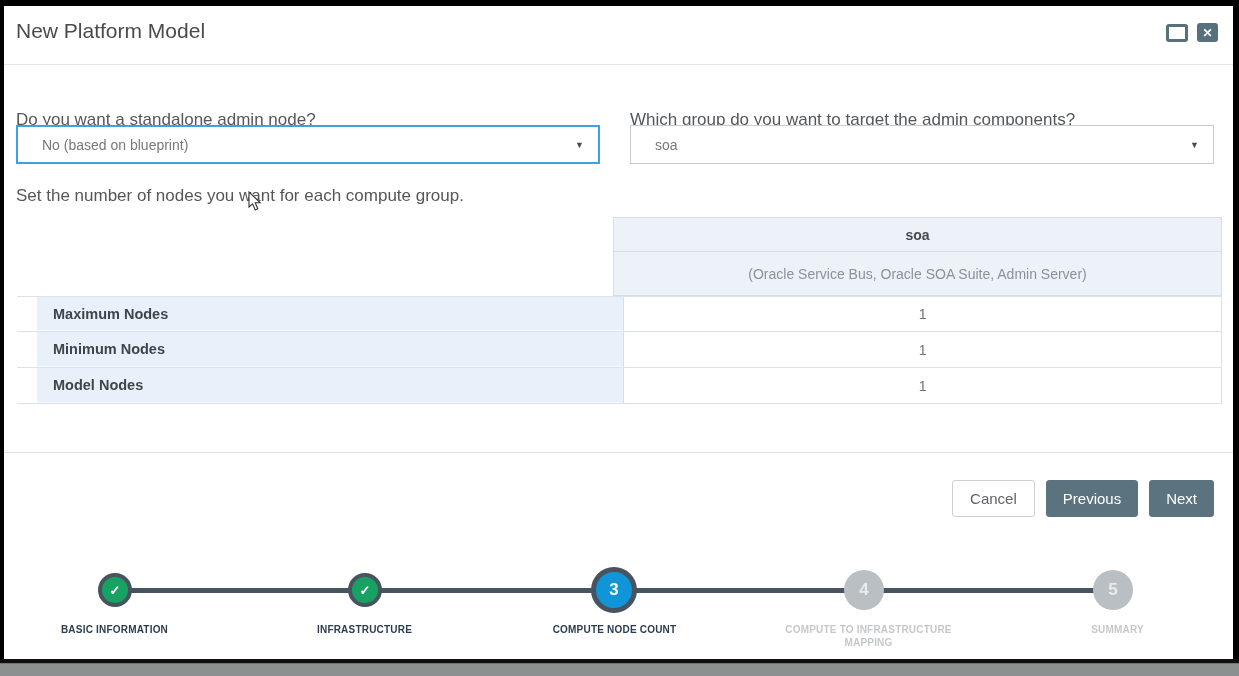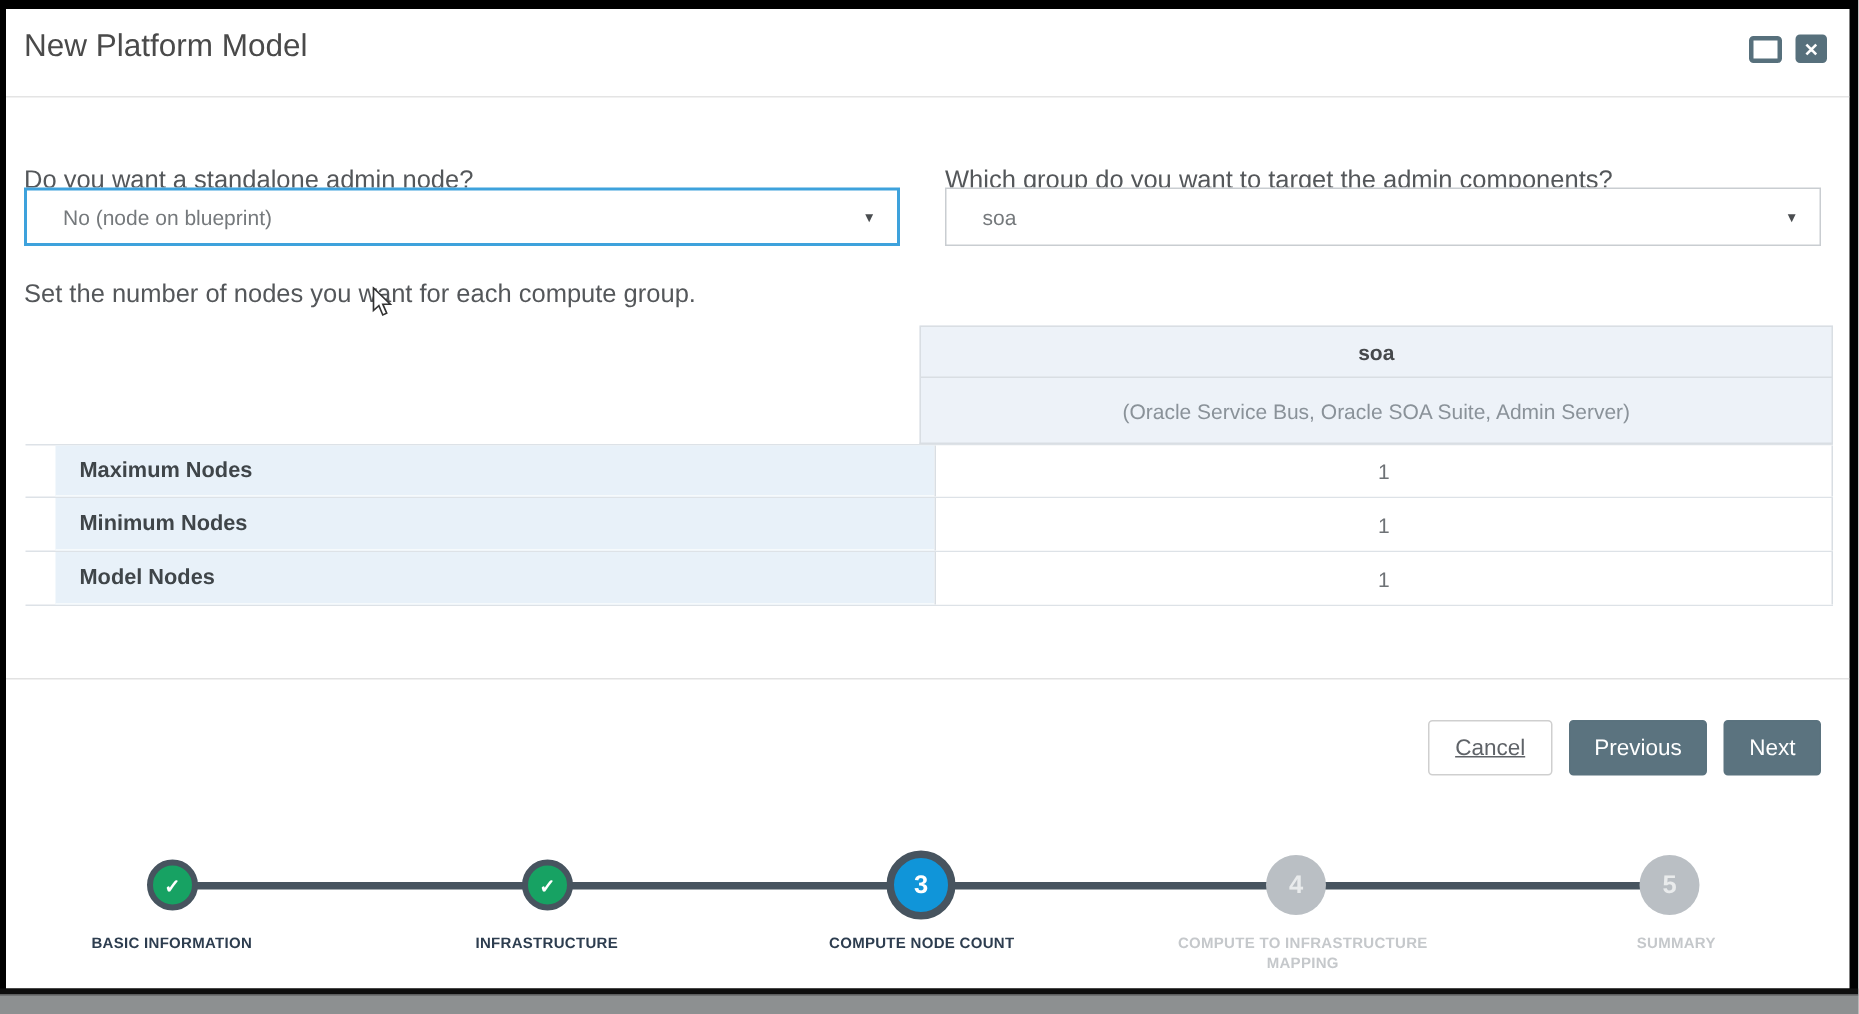--- a/index.html
+++ b/index.html
@@ -63,21 +63,21 @@
   .d-value {
     width:609px; background:#fff; display:flex; align-items:center; justify-content:center;
     color:#6e7276; border-left:1px solid #d9dee3; border-right:1px solid #d9dee3;
   }
 
   
   .footer-divider { position:absolute; left:0; top:446px; width:100%; height:1px; background:#e2e2e2; }
   .footer-buttons { position:absolute; top:474px; right:19px; display:flex; gap:11px; }
   .btn { height:37px; border-radius:3px; font-size:15px; display:flex; align-items:center;
     justify-content:center; cursor:pointer; font-family:"Liberation Sans", sans-serif; }
-  .btn-cancel { background:#fff; border:1px solid #cfcfcf; color:#5f6368; padding:0 17px;text-decoration:underline; }
+  .btn-cancel { background:#fff; border:1px solid #cfcfcf; color:#5f6368; padding:0 17px; }
   .btn-dark { background:#5b737f; border:1px solid #5b737f; color:#fff; padding:0 16px; }
 
   
   .wizard { position:absolute; left:0; top:540px; width:100%; height:113px; }
   .connector { position:absolute; left:111px; top:42px; width:998px; height:5px; background:#47545f; }
   .step-circle { position:absolute; border-radius:50%; display:flex; align-items:center; justify-content:center; }
   .circ-completed { width:34px; height:34px; background:#17a263; border:4px solid #47545f; top:27px; }
   .circ-completed .check { color:#fff; font-size:13px; font-weight:700; }
   .circ-active { width:46px; height:46px; background:#1095d9; border:5px solid #47545f; top:21px;
     color:#fff; font-size:17px; font-weight:700; }
@@ -99,21 +99,21 @@
       <div class="win-controls">
         <div class="maximize-btn"></div>
         <div class="close-btn">
           <span>✕</span>
         </div>
       </div>
     </div>
 
     <div class="q-label q1">Do you want a standalone admin node?</div>
     <div class="select-box s1">
-      <span class="value">No (node on blueprint)</span>
+      <span class="value">No (based on blueprint)</span>
       <span class="caret">▼</span>
     </div>
 
     <div class="q-label q2">Which group do you want to target the admin components?</div>
     <div class="select-box s2">
       <span class="value">soa</span>
       <span class="caret">▼</span>
     </div>
 
     <div class="caption">Set the number of nodes you want for each compute group.</div>

